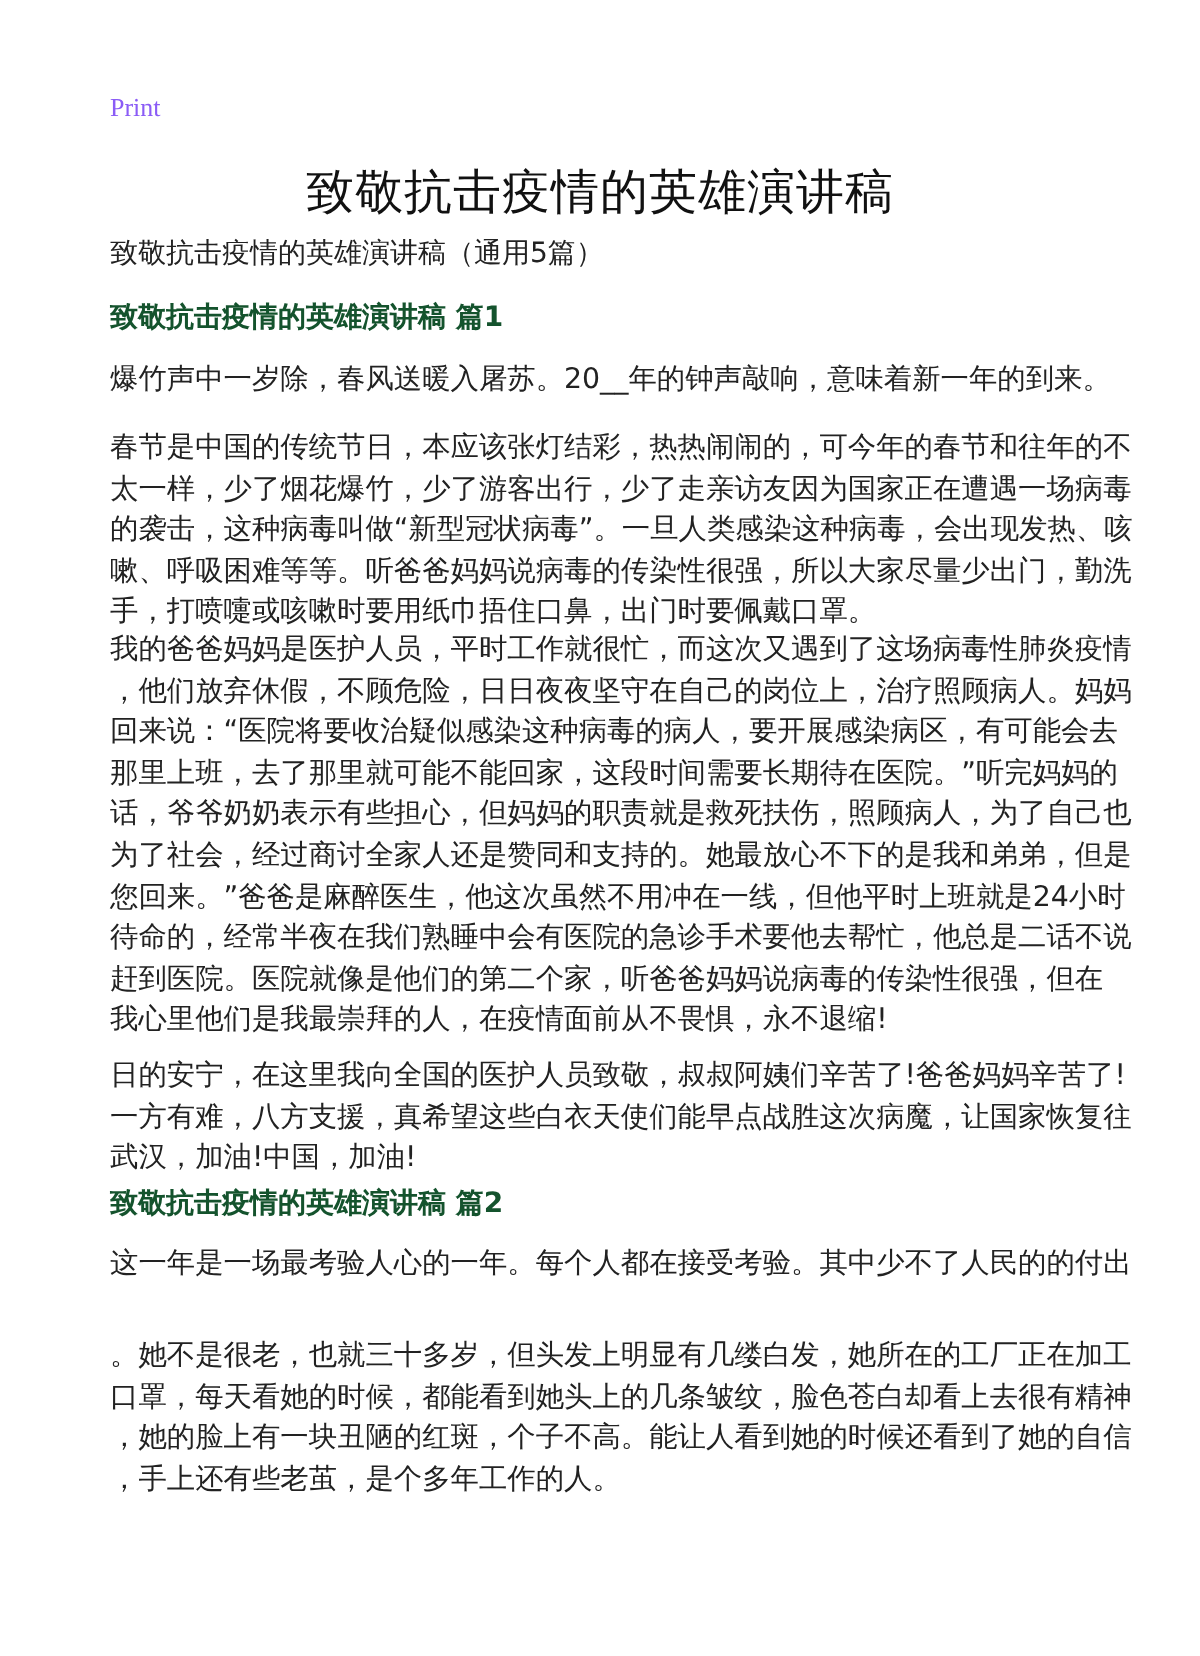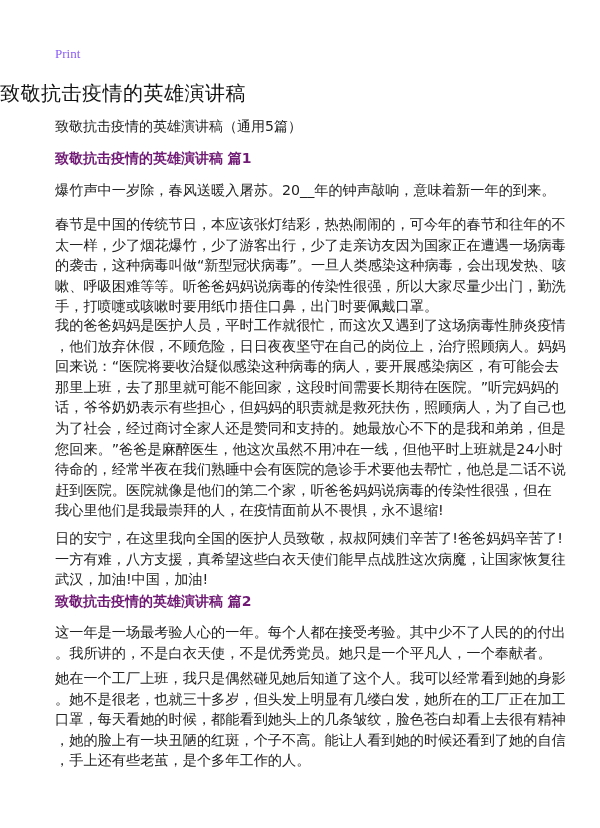--- a/index.html
+++ b/index.html
@@ -1,20 +1,20 @@
 <!DOCTYPE html>
 <html><head>
 <meta charset="utf-8">
 <style>
   html, body { margin: 0; padding: 0; background: #ffffff; }
   body { width: 600px; height: 828px; overflow: hidden; position: relative; font-family: "DejaVu Sans", sans-serif; color: #1a1a1a; }
   .print { position: absolute; left: 55px; top: 46px; font-family: "Liberation Serif", serif; font-size: 13px; color: #8b5cf6; }
-  .title { position: absolute; left: 0; width: 600px; top: 80px; text-align: left; font-size: 20px; color: #111; letter-spacing: 0.5px; }
+  .title { position: absolute; left: 0; width: 600px; top: 80px; text-align: center; font-size: 24px; color: #111; letter-spacing: 0.5px; }
   .subtitle { position: absolute; left: 55px; top: 118px; font-size: 14px; color: #222; }
-  .h { position: absolute; left: 55px; font-size: 14px; font-weight: bold; color: #701a75; }
+  .h { position: absolute; left: 55px; font-size: 14px; font-weight: bold; color: #14532d; }
   .p { position: absolute; left: 55px; width: 500px; font-size: 14.2px; line-height: 20.6px; color: #222; text-align: justify; }
   .p span { display: block; white-space: nowrap; }
 </style>
 </head>
 <body>
 
 <div class="print">Print</div>
 <div class="title">致敬抗击疫情的英雄演讲稿</div>
 <div class="subtitle">致敬抗击疫情的英雄演讲稿（通用5篇）</div>
 
@@ -48,22 +48,20 @@
 <div class="p" style="top:528px">
   <span>日的安宁，在这里我向全国的医护人员致敬，叔叔阿姨们辛苦了!爸爸妈妈辛苦了!</span>
   <span>一方有难，八方支援，真希望这些白衣天使们能早点战胜这次病魔，让国家恢复往</span>
   <span>武汉，加油!中国，加油!</span>
 </div>
 
 <div class="h" style="top:593px">致敬抗击疫情的英雄演讲稿 篇2</div>
 
 <div class="p" style="top:622px">
   <span>这一年是一场最考验人心的一年。每个人都在接受考验。其中少不了人民的的付出</span>
-  <span>。我所讲的，不是白衣天使，不是优秀党员。她只是一个平凡人，一个奉献者。</span>
 </div>
 
 <div class="p" style="top:668px">
-  <span>她在一个工厂上班，我只是偶然碰见她后知道了这个人。我可以经常看到她的身影</span>
   <span>。她不是很老，也就三十多岁，但头发上明显有几缕白发，她所在的工厂正在加工</span>
   <span>口罩，每天看她的时候，都能看到她头上的几条皱纹，脸色苍白却看上去很有精神</span>
   <span>，她的脸上有一块丑陋的红斑，个子不高。能让人看到她的时候还看到了她的自信</span>
   <span>，手上还有些老茧，是个多年工作的人。</span>
 </div>
 
 </body></html>

